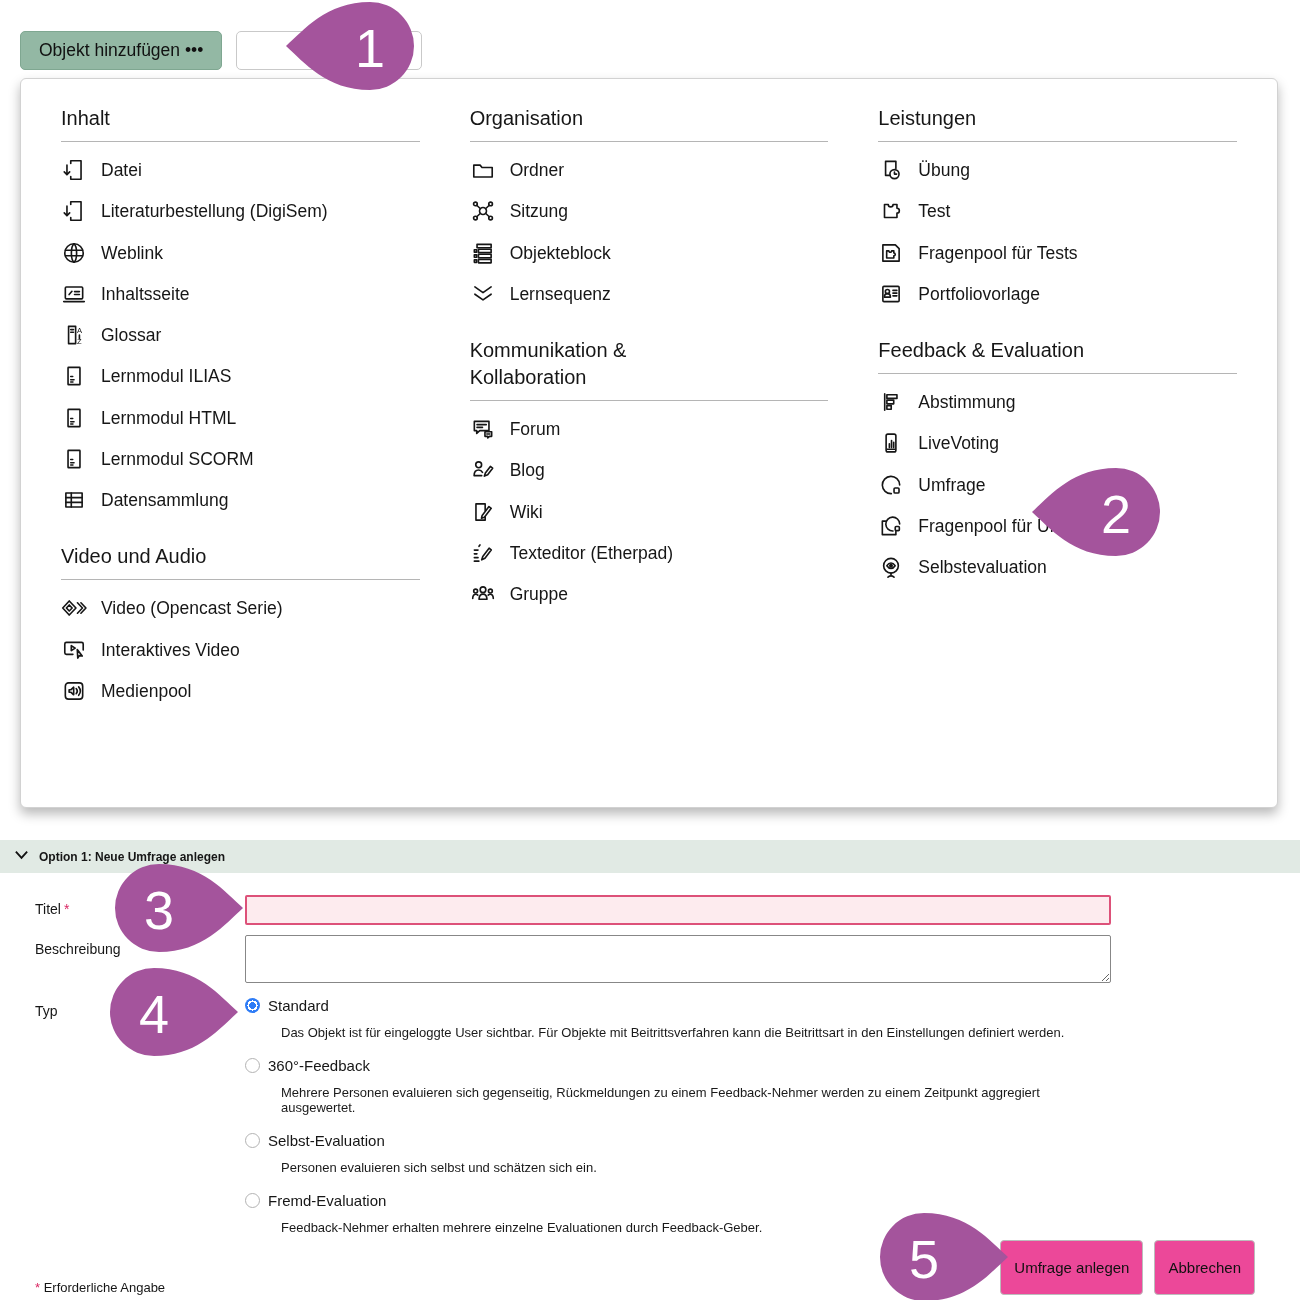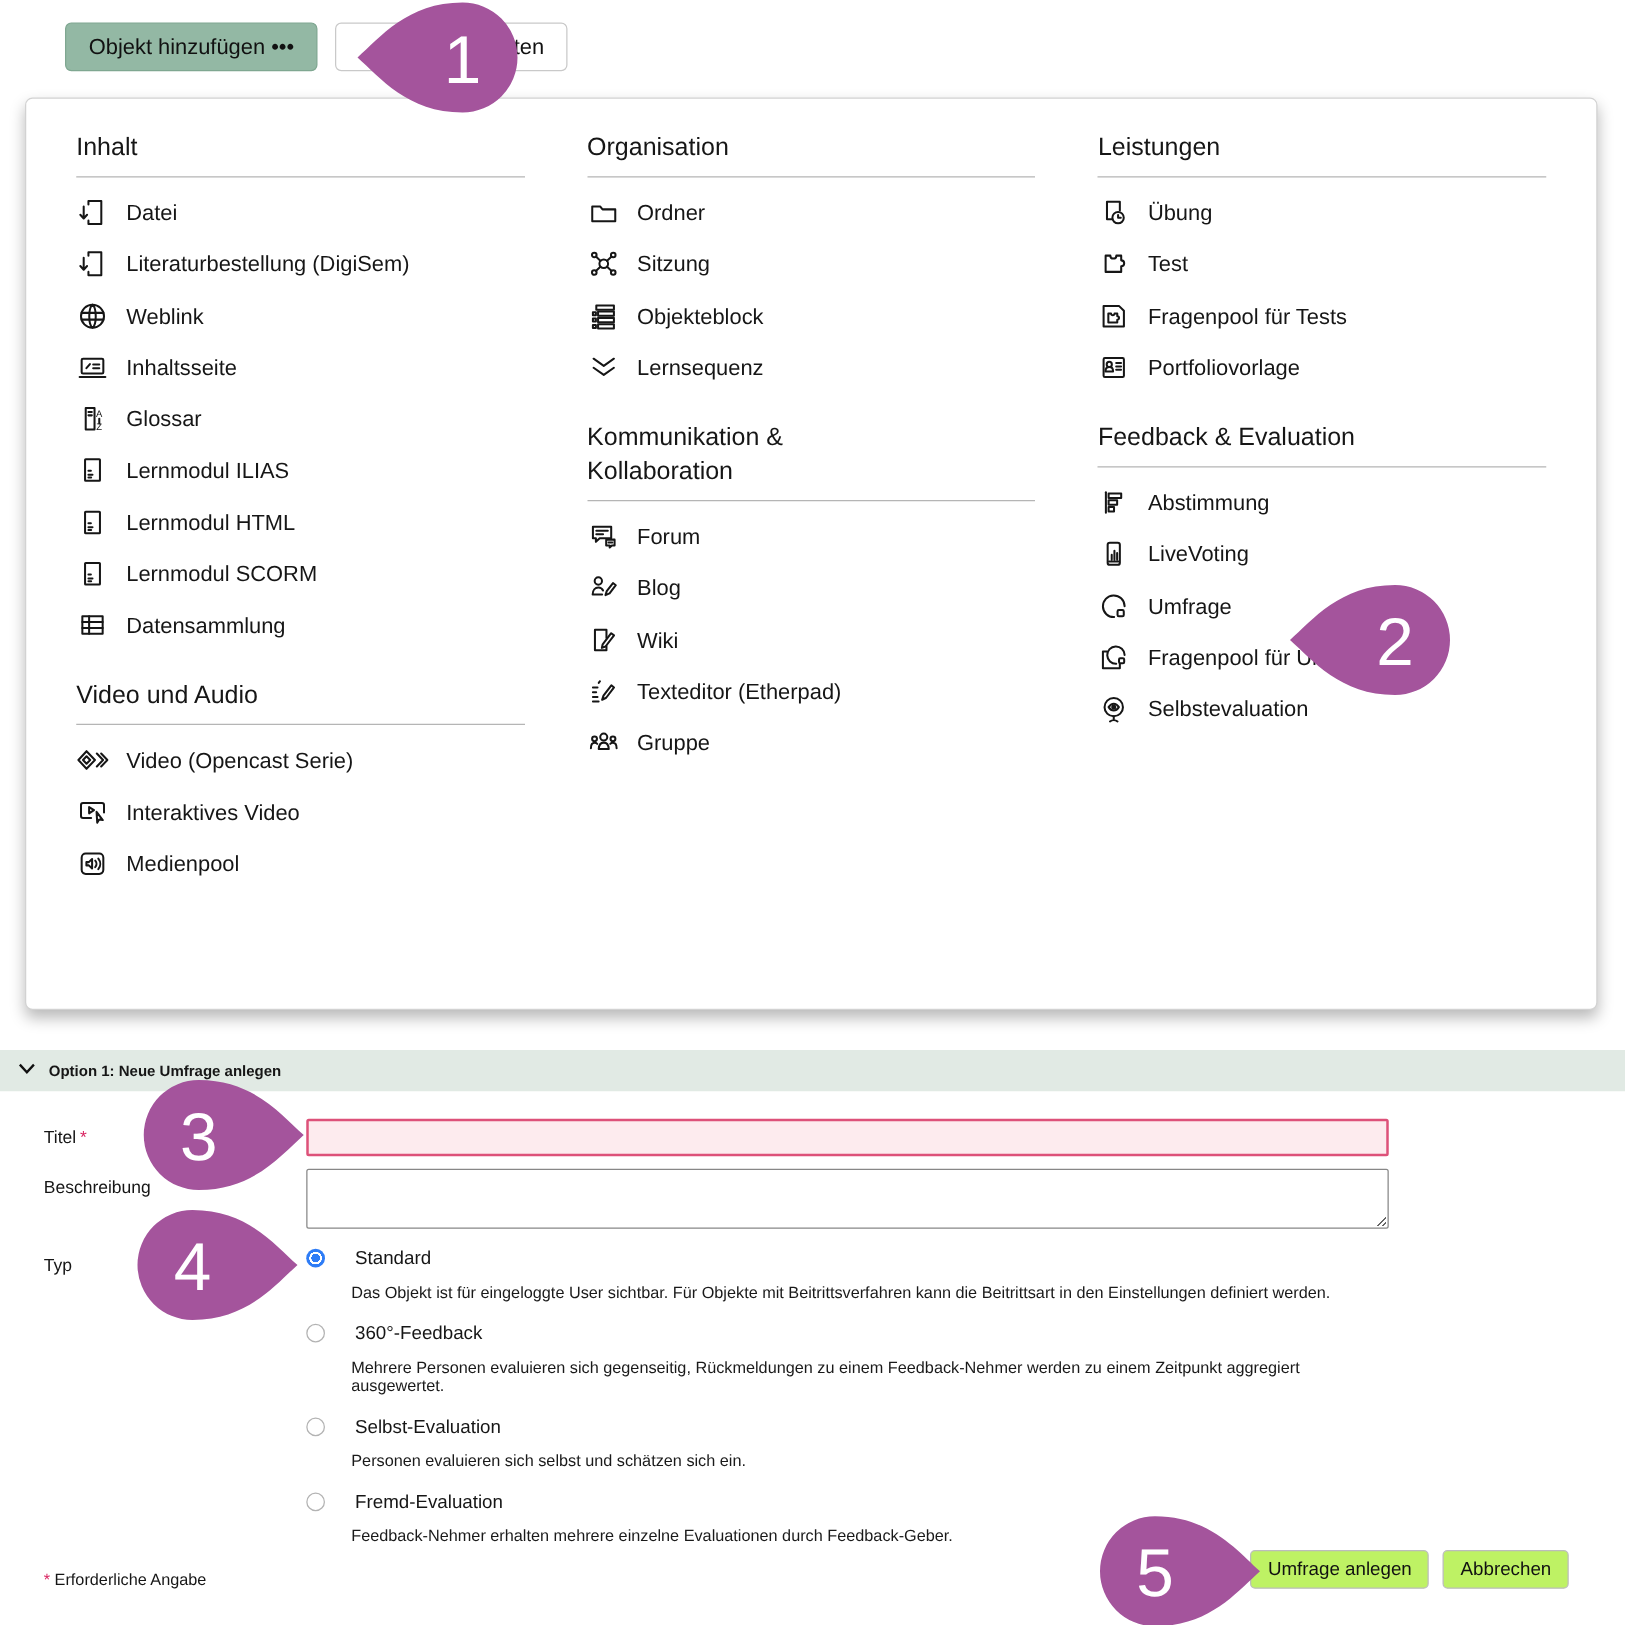--- a/index.html
+++ b/index.html
@@ -1,21 +1,21 @@
 <!DOCTYPE html>
 <html><head>
 <meta charset="utf-8">
 <style>
   * { margin:0; padding:0; box-sizing:border-box; }
   html,body { background:#ffffff; }
   body { font-family:"Liberation Sans", sans-serif; color:#161616; }
   .page { position:relative; width:1300px; height:1300px; background:#fff; overflow:hidden; }
 
   
-  .toolbar { display:flex; gap:14px; padding:18px 0 0 20px;margin-left:32px; }
+  .toolbar { display:flex; gap:14px; padding:31px 0 0 20px; }
   .btn-add { background:#93b8a4; border:1px solid #7fa791; border-radius:5px;
              padding:8px 18px; font-size:17.5px; color:#111; cursor:pointer;
              font-family:inherit; }
   .btn-secondary { background:#fff; border:1px solid #c9c9c9; border-radius:5px;
              width:186px; padding:8px 18px; font-size:17.5px; color:#111;
              display:flex; justify-content:flex-end; align-items:center;
              font-family:inherit; cursor:pointer; }
 
   
   .panel { position:absolute; left:20px; top:78px; width:1258px; height:730px;
@@ -37,33 +37,33 @@
                  padding:0 14px; font-size:12px; font-weight:bold; cursor:pointer; }
   .form-body { position:absolute; left:0; top:873px; width:1156px; padding:22px 45px 0 35px; }
   .frow { display:grid; grid-template-columns:210px 1fr; margin-bottom:10px; }
   .flabel { font-size:14px; padding-top:6px; }
   .req-star { color:#d92662; margin-left:3px; }
   .input-title { width:100%; height:30px; background:#fdebee; border:2px solid #dd5179;
                  border-radius:2px; font-family:inherit; font-size:14px; padding:0 8px; }
   .input-desc { width:100%; height:48px; background:#fff; border:1px solid #878787;
                 border-radius:2px; resize:vertical; font-family:inherit; font-size:14px; padding:4px 8px; }
   .opt { margin-bottom:17px; }
-  .opt-head { display:flex; align-items:center; gap:24px; cursor:pointer;text-align:center; }
+  .opt-head { display:flex; align-items:center; gap:8px; cursor:pointer;text-align:center; }
   .radio { width:15px; height:15px; border-radius:50%; border:1px solid #b3b3b3; background:#fff; flex:0 0 auto; }
   .radio.sel { border:none;
      background:radial-gradient(circle,#2e7cf6 0 3.4px,#ffffff 3.5px 5px,#2e7cf6 5.1px 7.5px); }
   .opt-label { font-size:15px; }
   .opt-desc { font-size:13px; margin:11px 0 0 36px; color:#1a1a1a; }
   .form-footer { position:absolute; left:0; top:1240px; width:1300px;
                  display:flex; justify-content:space-between; align-items:flex-end;
                  padding:0 45px 0 35px; }
   .req-note { font-size:13px; }
   .footer-btns { display:flex; gap:11px; }
-  .btn-plain { background:#bef264; border:1px solid #bcbcbc; border-radius:4px;
-               padding:6px 13px; font-size:15px; font-family:inherit; color:#111; cursor:pointer; }
+  .btn-plain { background:#ec4899; border:1px solid #bcbcbc; border-radius:4px;
+               padding:18px 13px; font-size:15px; font-family:inherit; color:#111; cursor:pointer; }
 
   
   .callout { position:absolute; z-index:50; pointer-events:none; }
   .callout text { font-family:"Liberation Sans", sans-serif; }
 </style>
 </head>
 <body>
 
 <div class="page">
 

